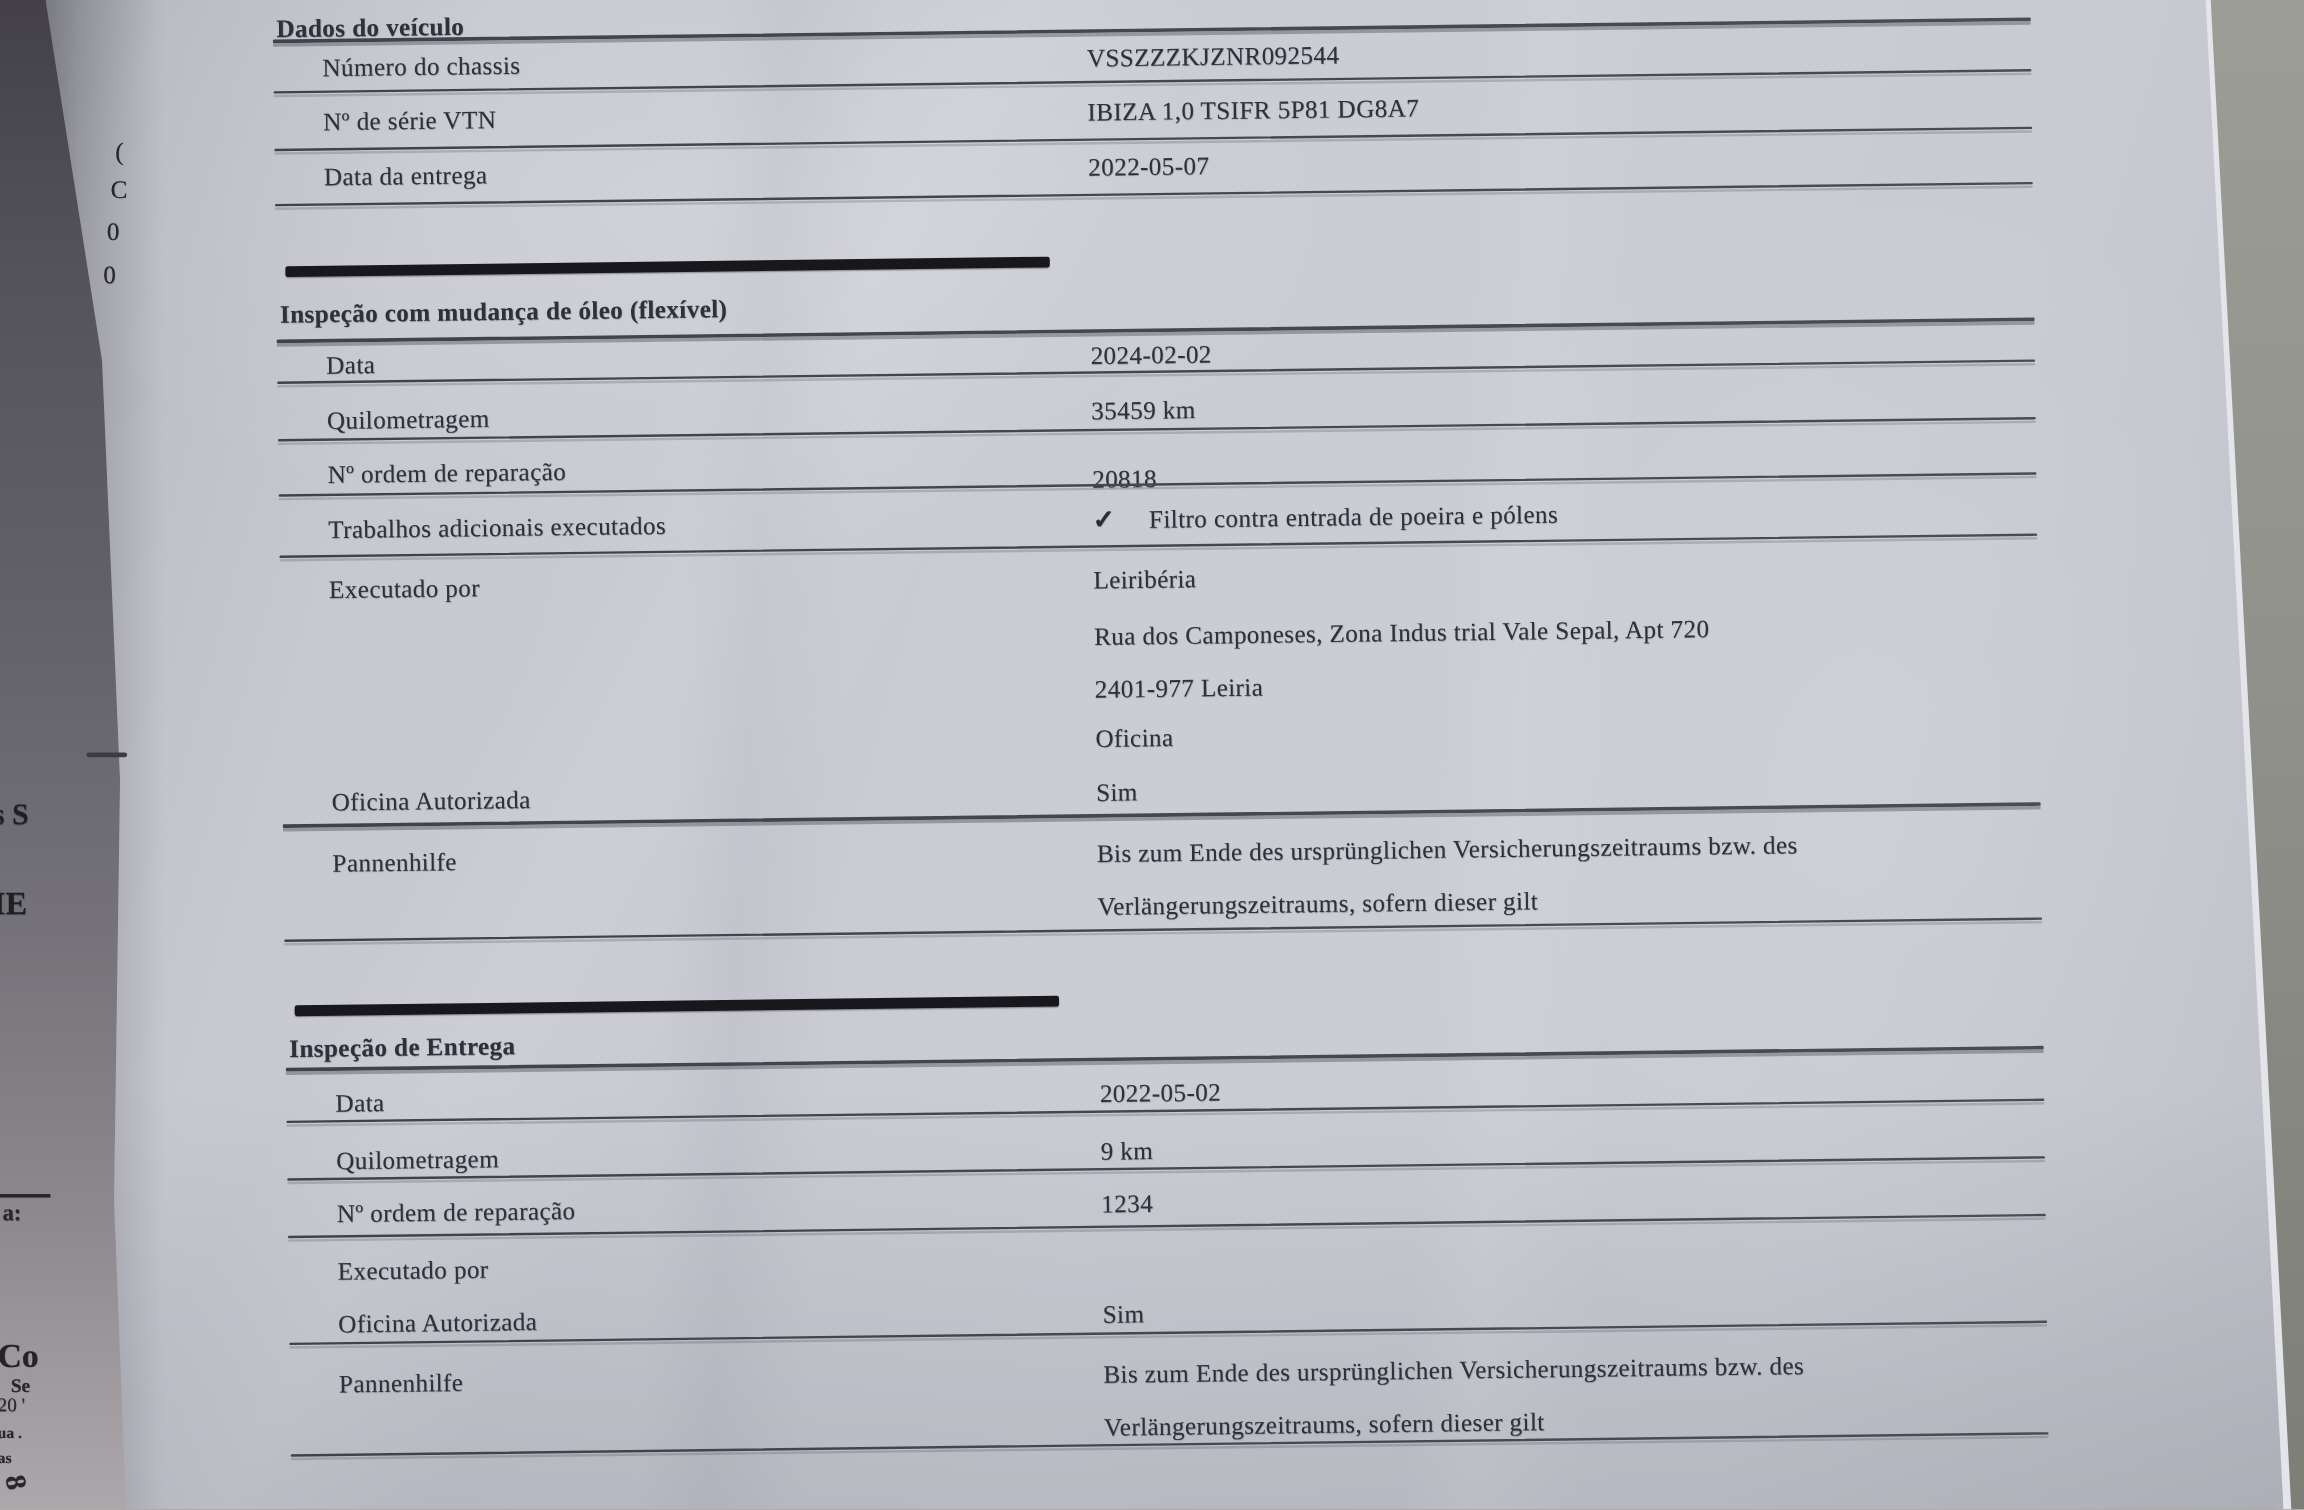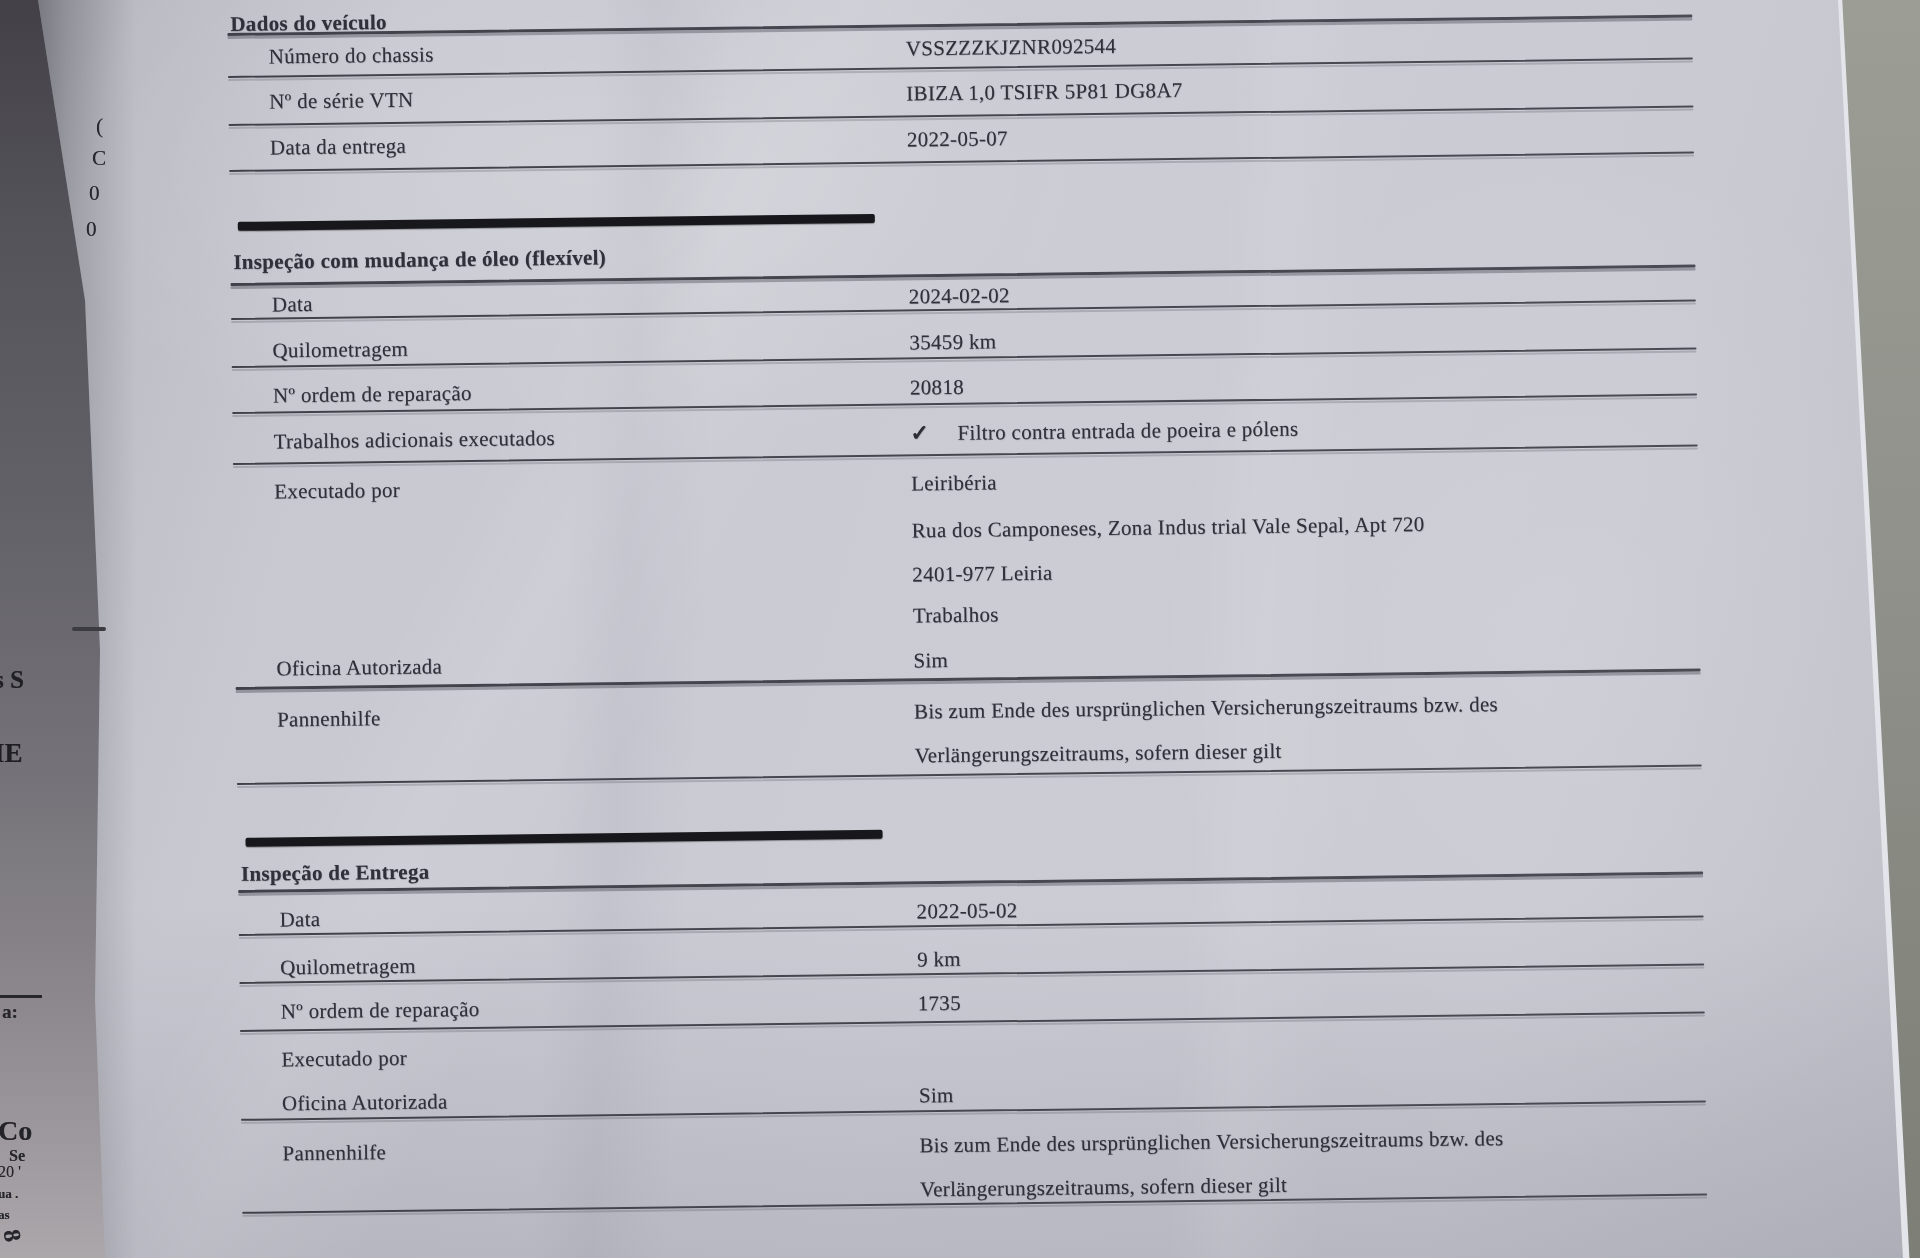--- a/index.html
+++ b/index.html
@@ -130,33 +130,33 @@
 
   <div class="lbl" style="top:293px">Data</div>
   <div class="val" style="top:293px">2024-02-02</div>
   <div class="rule" style="top:318px"></div>
 
   <div class="lbl" style="top:339px">Quilometragem</div>
   <div class="val" style="top:339px">35459 km</div>
   <div class="rule" style="top:366px"></div>
 
   <div class="lbl" style="top:384px">Nº ordem de reparação</div>
-  <div class="val" style="top:384px">20818</div>
+  <div class="val" style="top:396px">20818</div>
   <div class="rule" style="top:412px"></div>
 
   <div class="lbl" style="top:430px">Trabalhos adicionais executados</div>
   <div class="check" style="top:429px">✓</div>
   <div class="val after-check" style="top:430px">Filtro contra entrada de poeira e pólens</div>
   <div class="rule" style="top:463px"></div>
 
   <div class="lbl" style="top:480px">Executado por</div>
   <div class="vline" style="top:480px">Leiribéria</div>
   <div class="vline" style="top:527px">Rua dos Camponeses, Zona Indus trial Vale Sepal, Apt 720</div>
   <div class="vline" style="top:571px">2401-977 Leiria</div>
-  <div class="vline" style="top:612px">Trabalhos</div>
+  <div class="vline" style="top:612px">Oficina</div>
 
   <div class="lbl" style="top:657px">Oficina Autorizada</div>
   <div class="val" style="top:657px">Sim</div>
   <div class="rule heavy" style="top:687px"></div>
 
   <div class="lbl" style="top:708px">Pannenhilfe</div>
   <div class="vline" style="top:708px">Bis zum Ende des ursprünglichen Versicherungszeitraums bzw. des</div>
   <div class="vline" style="top:752px">Verlängerungszeitraums, sofern dieser gilt</div>
   <div class="rule" style="top:783px"></div>
 
@@ -166,21 +166,21 @@
 
   <div class="lbl" style="top:908px">Data</div>
   <div class="val" style="top:908px">2022-05-02</div>
   <div class="rule" style="top:934px"></div>
 
   <div class="lbl" style="top:956px">Quilometragem</div>
   <div class="val" style="top:956px">9 km</div>
   <div class="rule" style="top:982px"></div>
 
   <div class="lbl" style="top:1000px">Nº ordem de reparação</div>
-  <div class="val" style="top:1000px">1735</div>
+  <div class="val" style="top:1000px">1234</div>
   <div class="rule" style="top:1030px"></div>
 
   <div class="lbl" style="top:1048px">Executado por</div>
   <div class="val" style="top:1048px"></div>
 
   <div class="lbl" style="top:1092px">Oficina Autorizada</div>
   <div class="val" style="top:1092px">Sim</div>
   <div class="rule" style="top:1119px"></div>
 
   <div class="lbl" style="top:1142px">Pannenhilfe</div>

